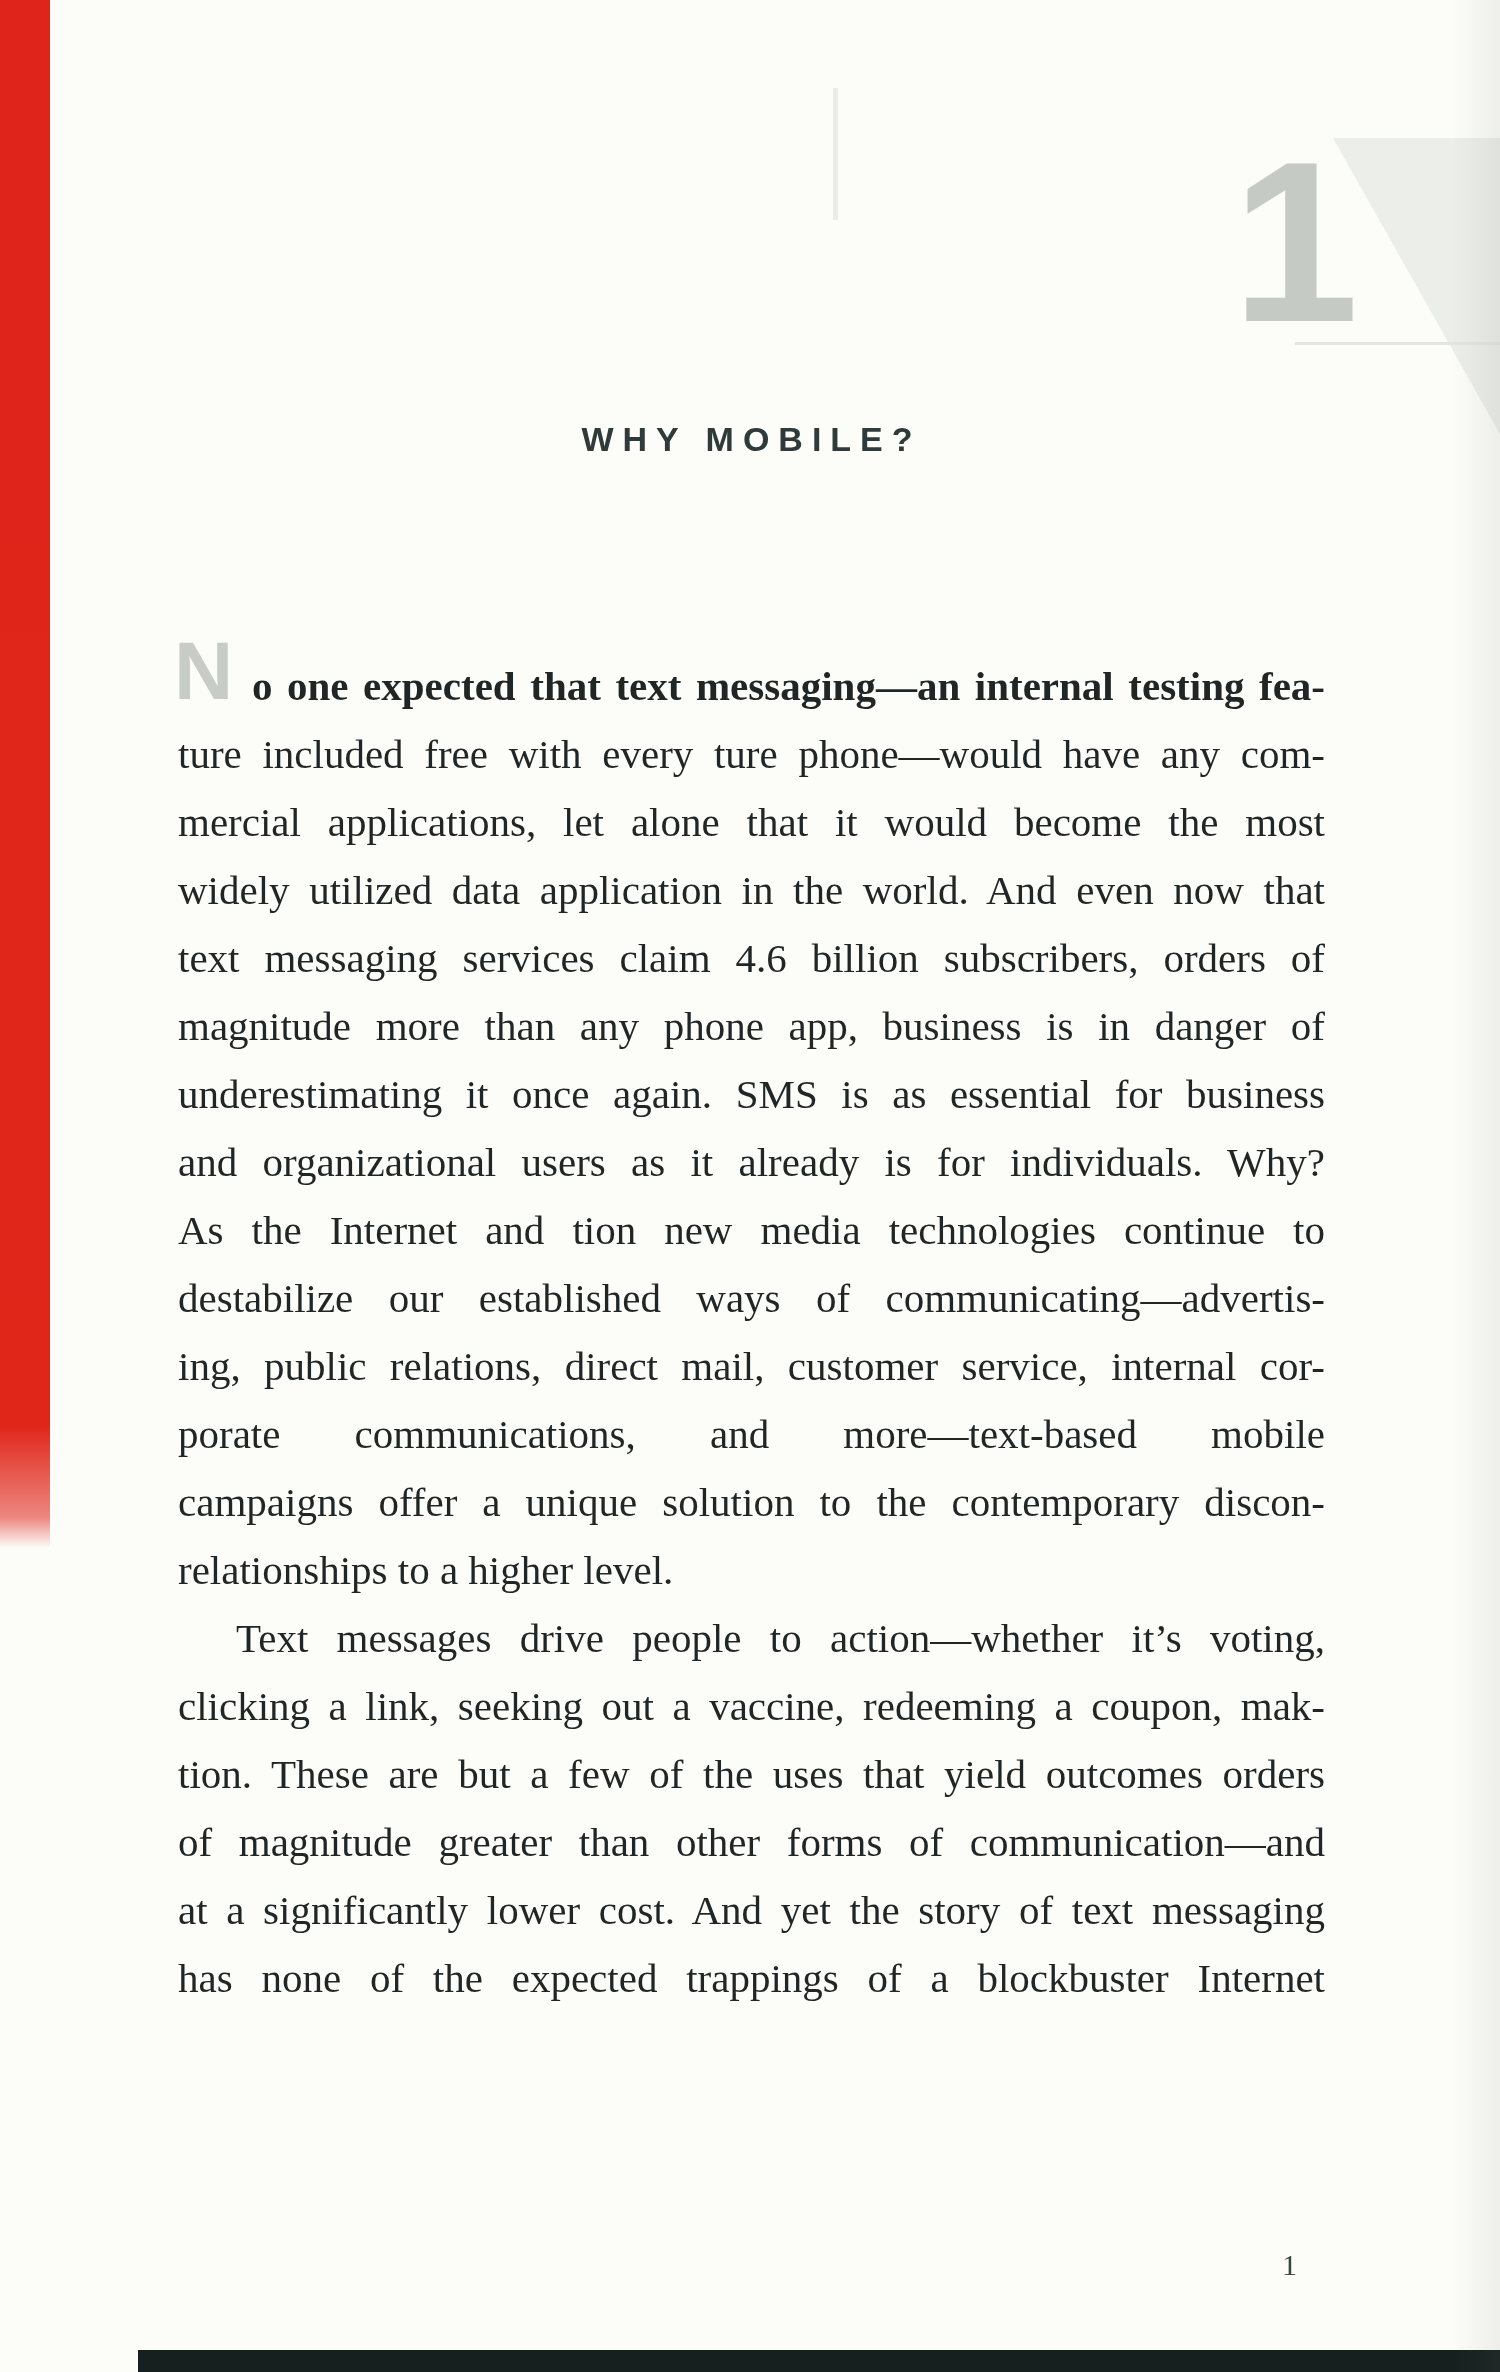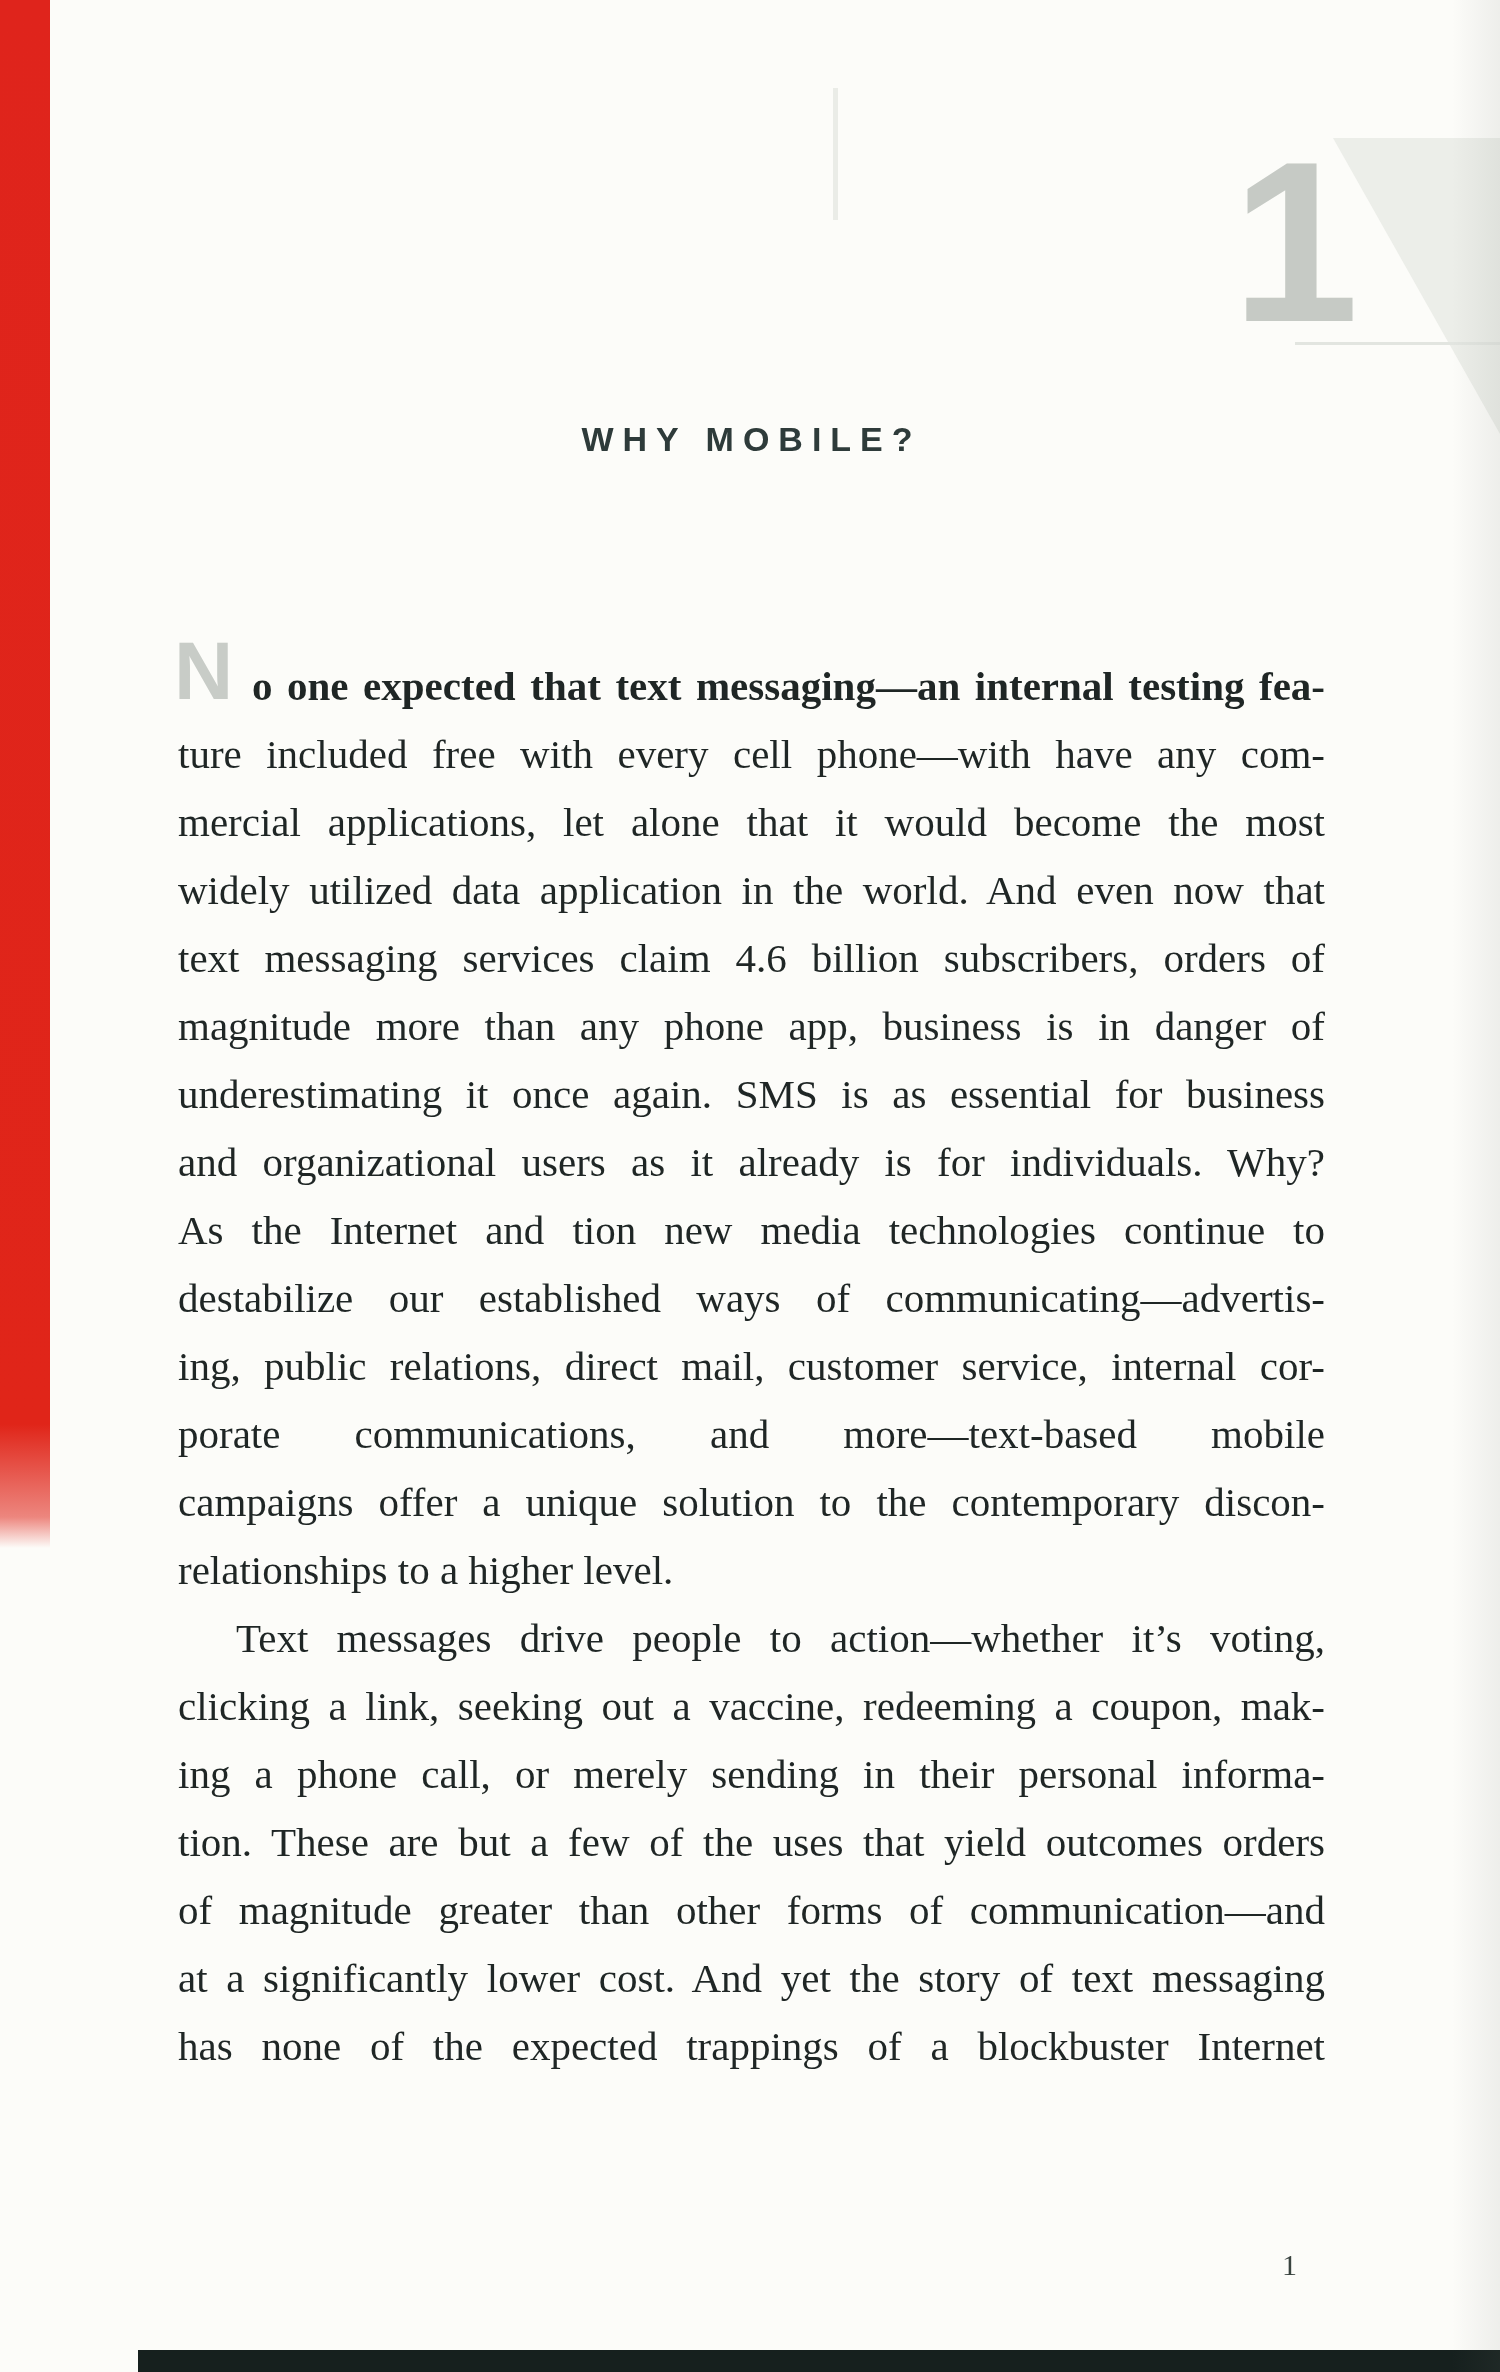--- a/index.html
+++ b/index.html
@@ -154,36 +154,35 @@
   <div class="scan-artifact"></div>
 
   <div class="chapter-number">1</div>
 
   <div class="chapter-title">WHY MOBILE?</div>
 
   <div class="body-block">
     <span class="drop-cap">N</span>
     <div id="lines-container">
         <div class="text-line dropcap-line">o one expected that text messaging—an internal testing fea-</div>
-        <div class="text-line">ture included free with every cell phone—with have any com-</div>
+        <div class="text-line">ture included free with every ture phone—would have any com-</div>
         <div class="text-line">mercial applications, let alone that it would become the most</div>
         <div class="text-line">widely utilized data application in the world. And even now that</div>
         <div class="text-line">text messaging services claim 4.6 billion subscribers, orders of</div>
         <div class="text-line">magnitude more than any phone app, business is in danger of</div>
         <div class="text-line">underestimating it once again. SMS is as essential for business</div>
         <div class="text-line">and organizational users as it already is for individuals. Why?</div>
         <div class="text-line">As the Internet and tion new media technologies continue to</div>
         <div class="text-line">destabilize our established ways of communicating—advertis-</div>
         <div class="text-line">ing, public relations, direct mail, customer service, internal cor-</div>
         <div class="text-line">porate communications, and more—text-based mobile</div>
         <div class="text-line">campaigns offer a unique solution to the contemporary discon-</div>
         <div class="text-line no-justify">relationships to a higher level.</div>
         <div class="text-line indent">Text messages drive people to action—whether it’s voting,</div>
         <div class="text-line">clicking a link, seeking out a vaccine, redeeming a coupon, mak-</div>
-        <div class="text-line">ing a phone call, or merely sending in their personal informa-</div>
         <div class="text-line">tion. These are but a few of the uses that yield outcomes orders</div>
         <div class="text-line">of magnitude greater than other forms of communication—and</div>
         <div class="text-line">at a significantly lower cost. And yet the story of text messaging</div>
         <div class="text-line">has none of the expected trappings of a blockbuster Internet</div>
       </div>
   </div>
 
   <div class="page-number">1</div>
 
   <div class="footer-bar"></div>

